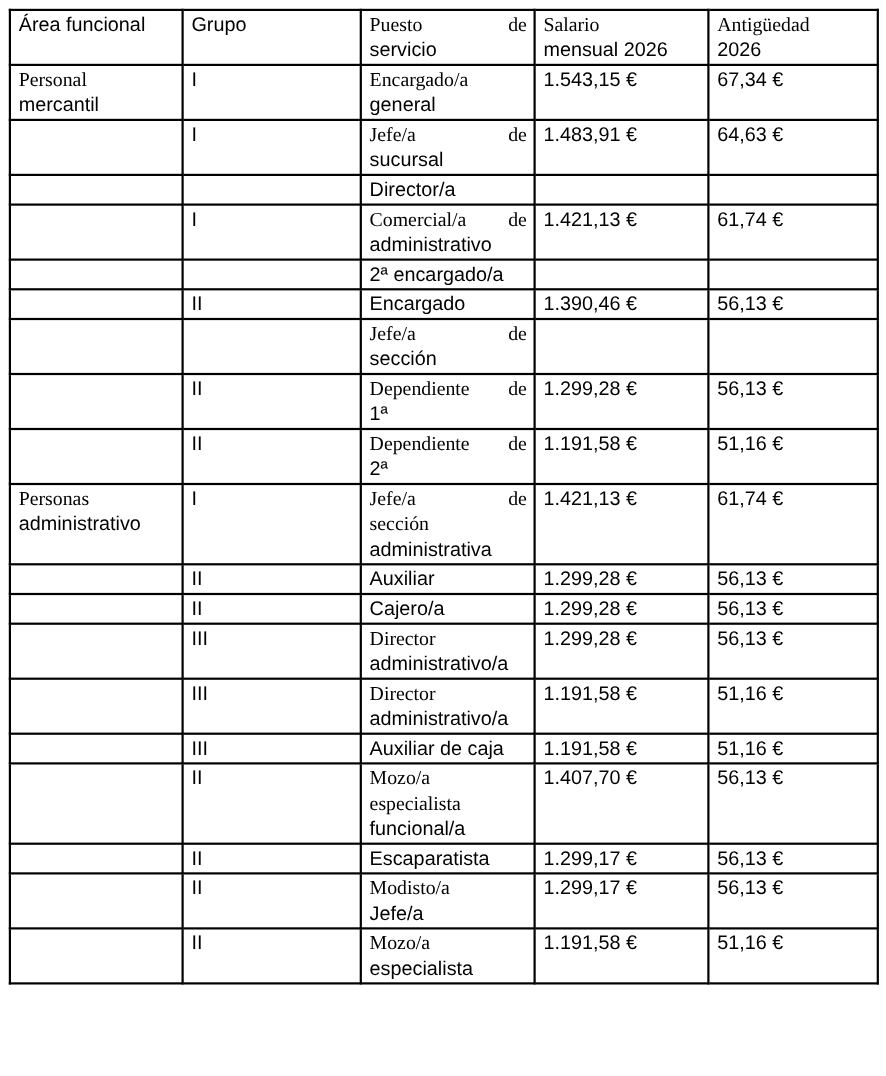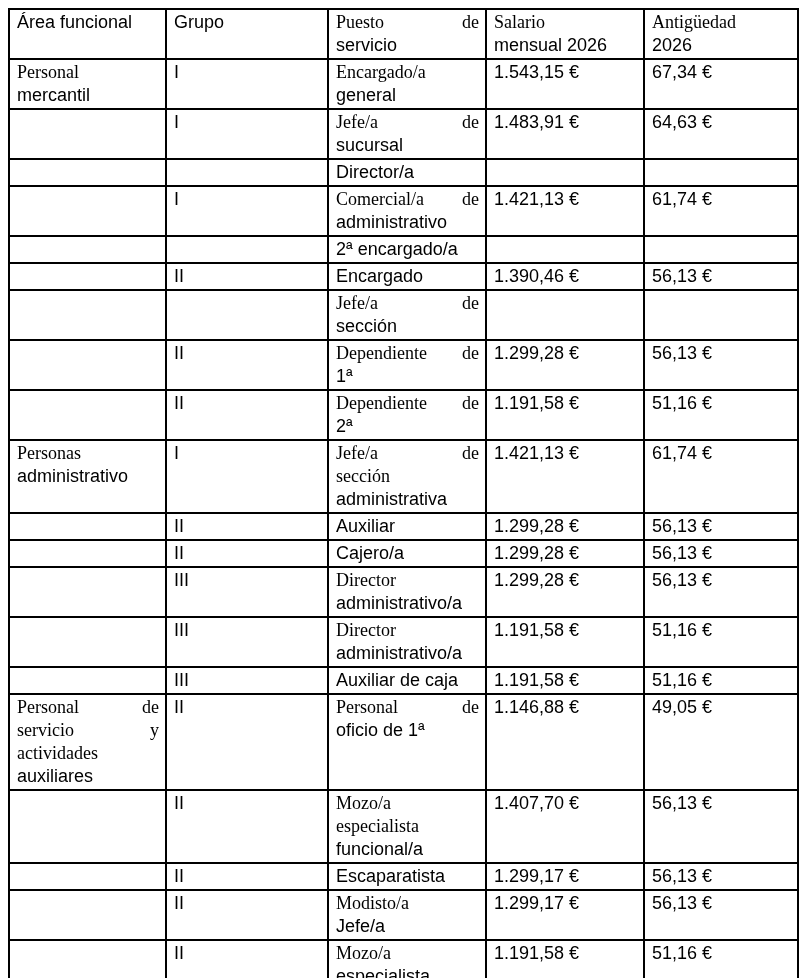--- a/index.html
+++ b/index.html
@@ -300,41 +300,20 @@
             <div class="cl">Auxiliar de caja</div>
           </td>
           <td>
             <div class="cl">1.191,58 €</div>
           </td>
           <td>
             <div class="cl">51,16 €</div>
           </td>
         </tr>
         <tr>
-          <td>
-            <div class="cl j">Personal de</div>
-            <div class="cl j">servicio y</div>
-            <div class="cl j">actividades</div>
-            <div class="cl">auxiliares</div>
-          </td>
-          <td>
-            <div class="cl">II</div>
-          </td>
-          <td>
-            <div class="cl j">Personal de</div>
-            <div class="cl">oficio de 1ª</div>
-          </td>
-          <td>
-            <div class="cl">1.146,88 €</div>
-          </td>
-          <td>
-            <div class="cl">49,05 €</div>
-          </td>
-        </tr>
-        <tr>
           <td></td>
           <td>
             <div class="cl">II</div>
           </td>
           <td>
             <div class="cl j">Mozo/a</div>
             <div class="cl j">especialista</div>
             <div class="cl">funcional/a</div>
           </td>
           <td>

